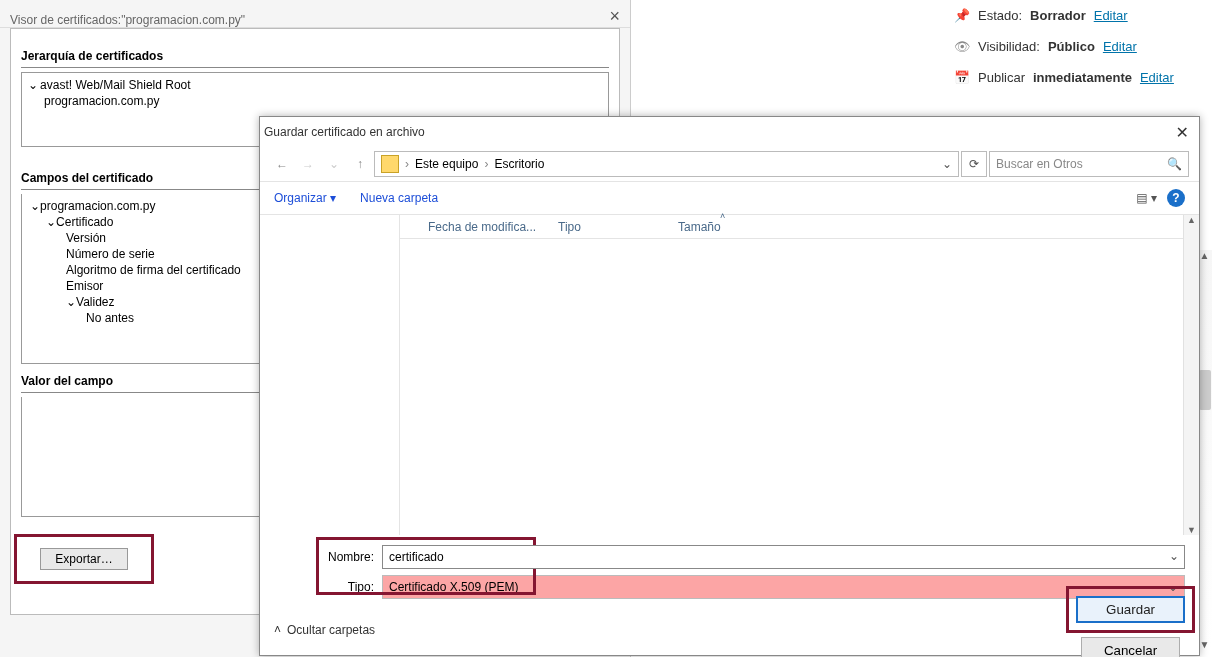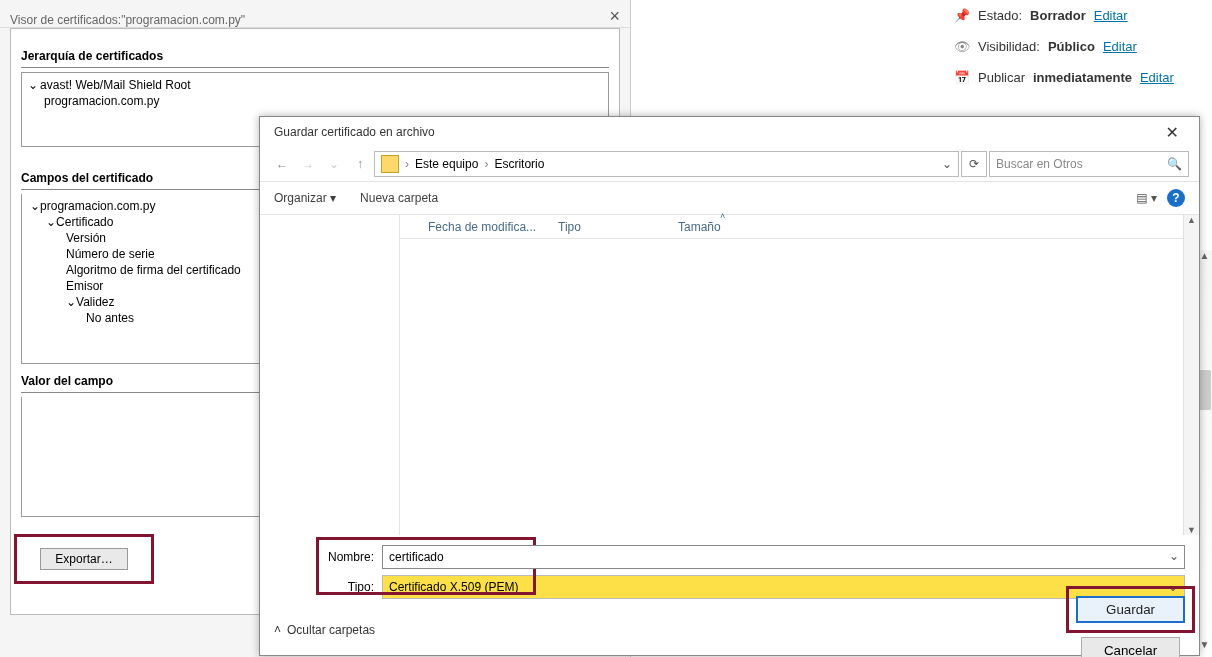--- a/index.html
+++ b/index.html
@@ -28,50 +28,50 @@
   .right-bg { position:absolute; right:0; top:0; width:270px; height:657px; background:#fff;}
   .pub-row { display:flex; align-items:center; gap:8px; padding:8px 12px; color:#333; font-size:13px;}
   .pub-row .ic { width:16px; color:#888;}
   .pub-row a { color:#0073aa; text-decoration:underline; cursor:pointer;}
   .scroll-stub { position:absolute; right:0; top:250px; width:16px; height:400px; border-left:1px solid #ddd; background:linear-gradient(#f6f6f6,#fff);}
   .scroll-stub .arrow { text-align:center; color:#666; font-size:10px;}
   .scroll-stub .thumb { position:absolute; left:2px; top:120px; width:12px; height:40px; background:#ccc; border-radius:2px;}
 
   
   .save-dialog { position:absolute; left:259px; top:116px; width:941px; height:540px; background:#fff; border:1px solid #888; box-shadow:0 0 8px rgba(0,0,0,.3); display:flex; flex-direction:column;}
-  .dlg-title { height:30px; display:flex; align-items:center; padding:0 14px; font-size:12px; color:#333;}
+  .dlg-title { height:30px; display:flex; align-items:center; padding:0 4px; font-size:12px; color:#333;}
   .dlg-title .x { margin-left:auto; font-size:16px; color:#333; cursor:pointer; padding:0 6px;}
   .nav-row { height:34px; display:flex; align-items:center; gap:2px; padding:0 10px;}
   .nav-btn { width:24px; height:24px; display:flex; align-items:center; justify-content:center; color:#888; cursor:pointer;}
   .crumb-box { flex:1; border:1px solid #bbb; height:26px; display:flex; align-items:center; padding:0 6px; gap:6px;}
   .crumb-box .folder { width:18px; height:18px; background:#ffd86b; border:1px solid #c9a227;}
   .crumb-box .sep { color:#888;}
   .refresh { width:26px; height:26px; border:1px solid #bbb; display:flex; align-items:center; justify-content:center; color:#555; cursor:pointer;}
   .search-box { width:200px; height:26px; border:1px solid #bbb; display:flex; align-items:center; padding:0 6px; color:#888;}
   .search-box .mag { margin-left:auto; color:#555;}
   .toolbar { height:34px; border-top:1px solid #e4e4e4; border-bottom:1px solid #e4e4e4; display:flex; align-items:center; padding:0 14px; gap:24px;}
-  .toolbar .org { color:#404040; cursor:pointer;}
+  .toolbar .org { color:#1d4ed8; cursor:pointer;}
   .toolbar .right { margin-left:auto; display:flex; gap:10px; align-items:center;}
   .help { width:18px; height:18px; border-radius:50%; background:#1a6fc9; color:#fff; display:flex; align-items:center; justify-content:center; font-weight:bold; font-size:12px;}
   .file-area { flex:1; display:flex; min-height:0;}
   .nav-pane { width:140px; border-right:1px solid #e4e4e4;}
   .list-pane { flex:1; position:relative;}
   .col-headers { height:24px; display:flex; align-items:center; border-bottom:1px solid #e4e4e4; color:#4a6a8a; font-size:12px;}
   .col-headers div { padding:0 8px;}
   .col-name { width:260px;} .col-date{width:130px;} .col-type{width:120px;} .col-size{width:80px;}
   .sort-arrow { position:absolute; left:320px; top:-4px; color:#4a6a8a; font-size:9px;}
   .vsb { position:absolute; right:0; top:0; width:16px; bottom:0; background:#f4f4f4; border-left:1px solid #e1e1e1;}
   .vsb .a { text-align:center; color:#666; font-size:9px;}
 
   .bottom-form { padding:10px 14px 0 60px; position:relative;}
   .form-row { display:flex; align-items:center; margin-bottom:6px;}
   .form-row label { width:62px; text-align:right; padding-right:8px;}
   .form-row .control { flex:1;}
   input.name-input { width:100%; height:24px; border:1px solid #888; padding:0 6px; font-size:12px;}
-  .combo { width:100%; height:24px; border:1px solid #bbb; background:#fde047; display:flex; align-items:center; padding:0 6px; cursor:pointer;}
+  .combo { width:100%; height:24px; border:1px solid #bbb; background:#fca5a5; display:flex; align-items:center; padding:0 6px; cursor:pointer;}
   .combo .cv { flex:1;}
   .combo .dd { color:#555;}
   .highlight-red { position:absolute; border:3px solid #841531; pointer-events:none;}
   .hl-form { left:56px; top:2px; width:220px; height:58px;}
   .action-row { height:50px; display:flex; align-items:center; padding:0 14px; gap:14px;}
   .hide-folders { display:flex; align-items:center; gap:6px; color:#333; cursor:pointer;}
   .action-right { margin-left:auto; display:flex; gap:14px; align-items:center;flex-direction:column;}
   .hl-save { position:relative;}
   .btn-primary { border:2px solid #1a6fc9; background:#e9f2fb; padding:4px 28px; color:#222; cursor:pointer;}
   .btn-default { background:#e9e9e9; border:1px solid #adadad; padding:5px 22px; cursor:pointer;}

